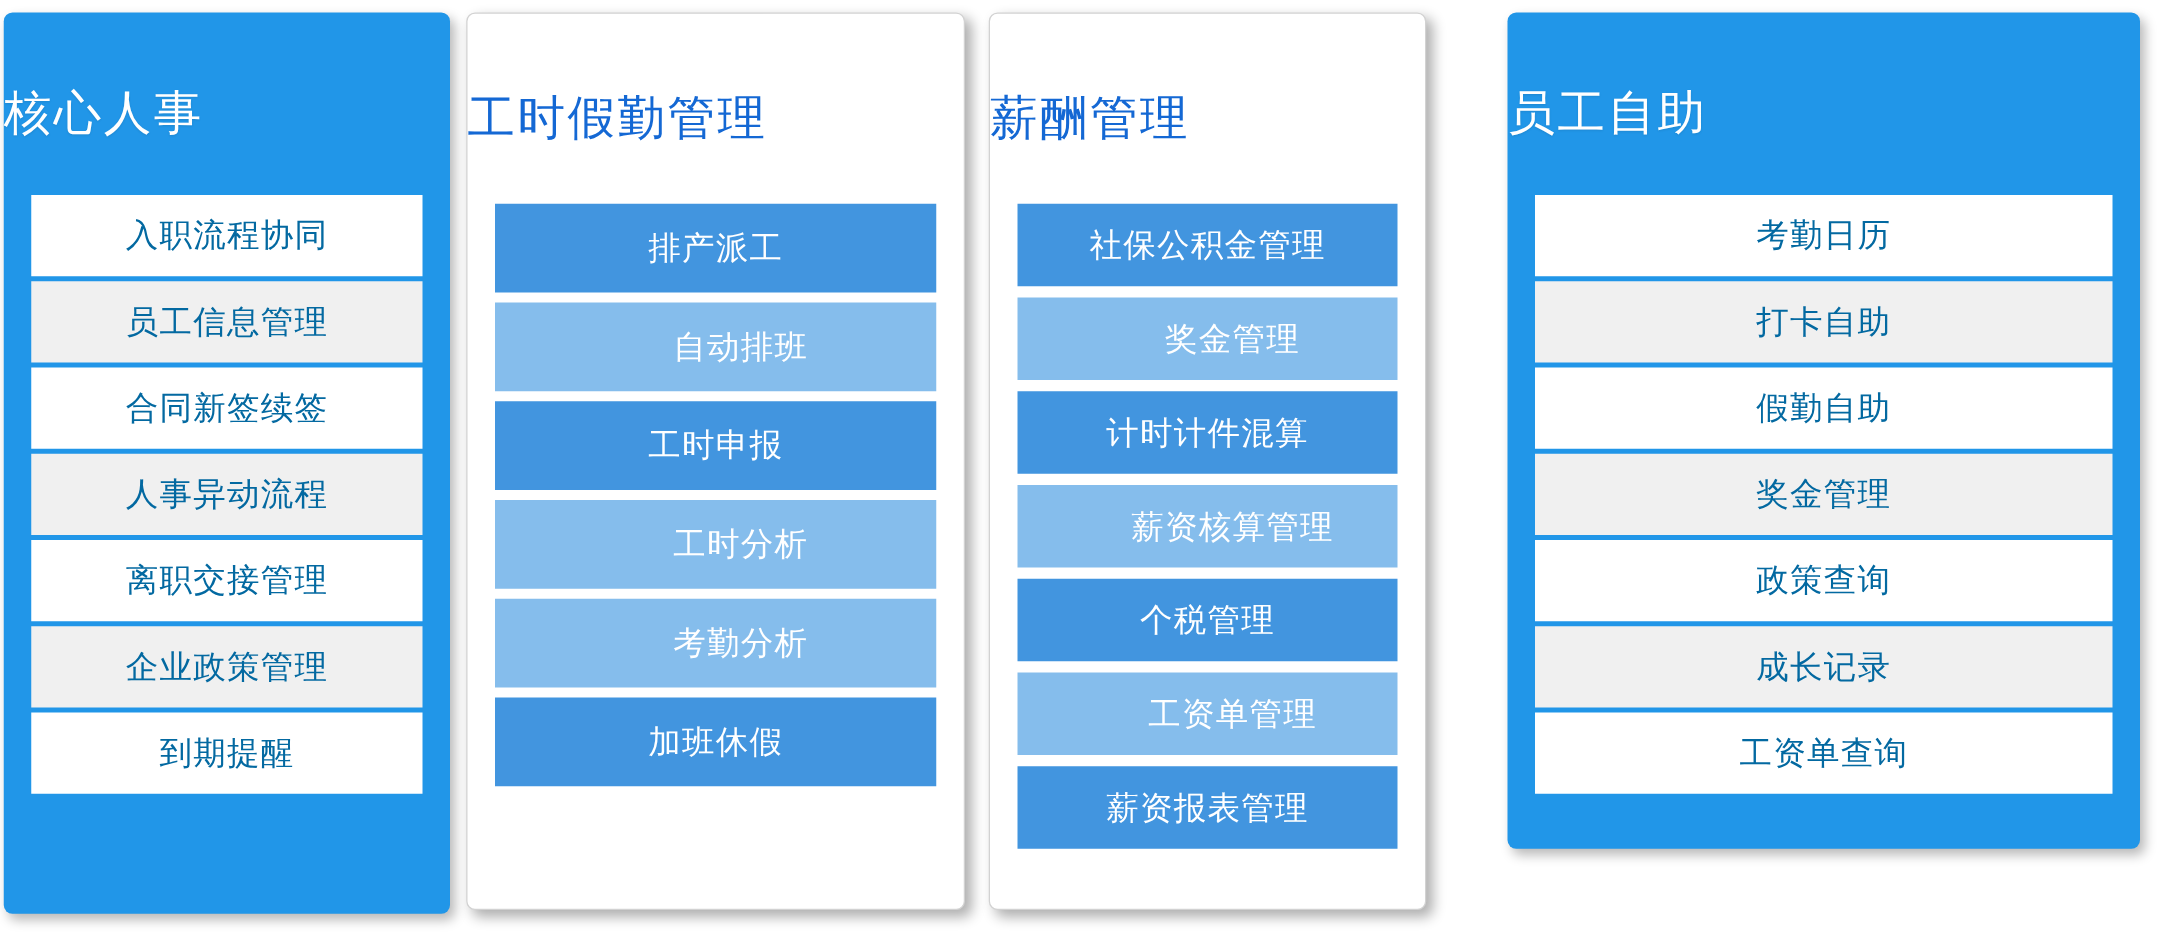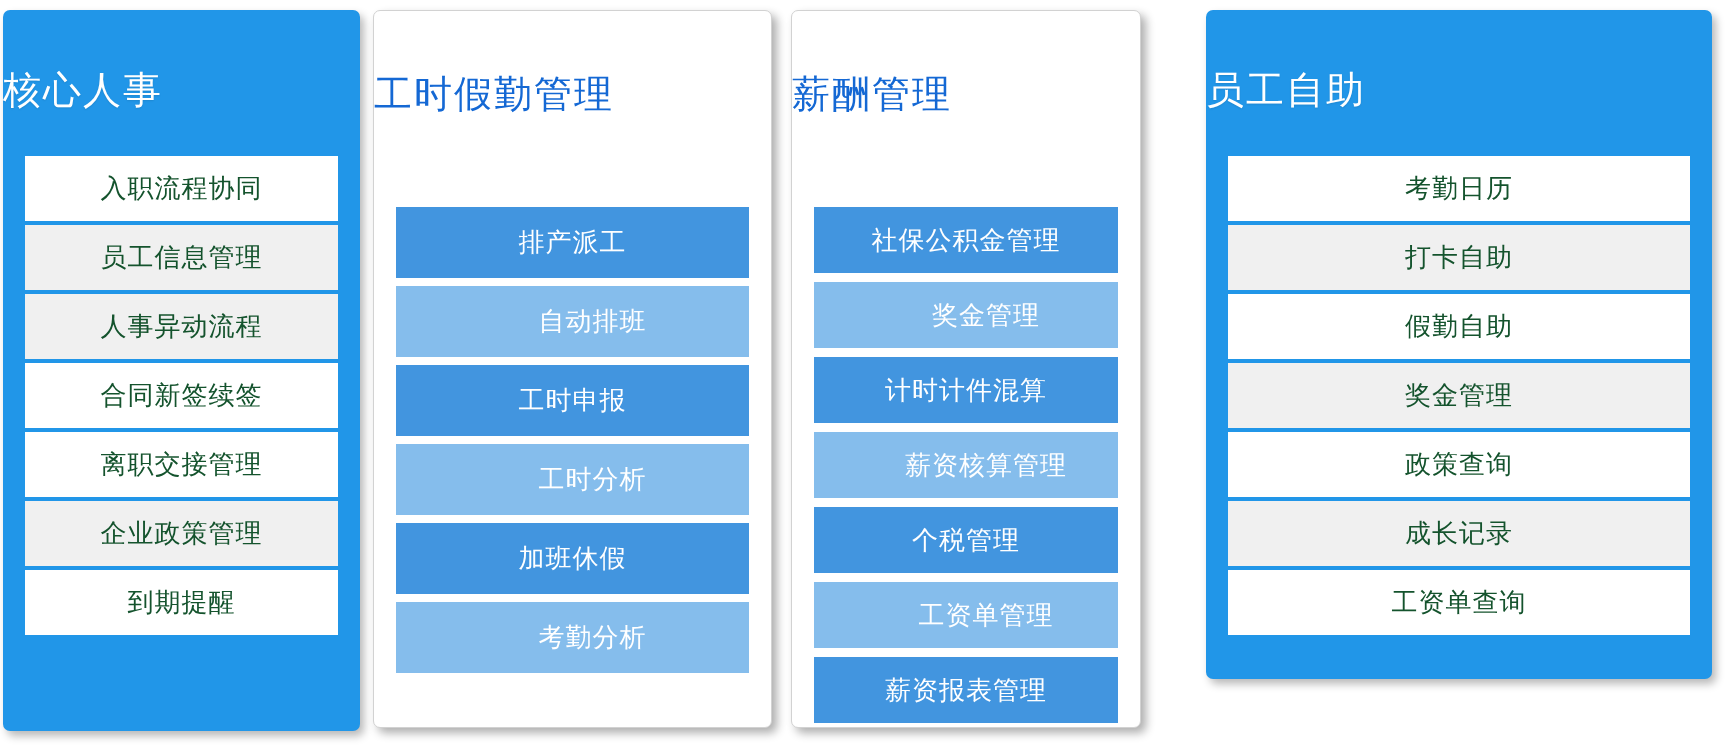--- a/index.html
+++ b/index.html
@@ -28,21 +28,20 @@
   
   .card.blue{
     background:#2196e8;
     box-shadow:4px 5px 9px rgba(0,0,0,0.28);
   }
   
   .card.white{
     background:#ffffff;
     border:1px solid #d2d2d2;
     box-shadow:5px 5px 10px rgba(0,0,0,0.32);
-    gap:44px;
   }
 
   .card-title{
     flex:0 0 auto;
     font-weight:normal;
     letter-spacing:2px;
     white-space:nowrap;
   }
   .card.blue .card-title{
     color:#ffffff;
@@ -72,21 +71,21 @@
   .row{
     box-sizing:border-box;
     display:flex;
     align-items:center;
     justify-content:center;
     white-space:nowrap;
   }
   .card.blue .row{
     height:65px;
     font-size:26px;
-    color:#14532d;
+    color:#0369a1;
     letter-spacing:1px;
   }
   .card.blue .row.alt-a{background:#ffffff;}
   .card.blue .row.alt-b{background:#f0f0f0;}
 
   
   .card.white .card-rows{
     padding:0 22px 30px 22px;
     gap:9px;
   }
@@ -112,37 +111,37 @@
 </head>
 <body>
 
 <div class="board">
 
   <div class="card blue" id="card-0">
     <div class="card-title">核心人事</div>
     <div class="card-rows">
       <div class="row alt-a">入职流程协同</div>
       <div class="row alt-b">员工信息管理</div>
+      <div class="row alt-a">合同新签续签</div>
       <div class="row alt-b">人事异动流程</div>
-      <div class="row alt-a">合同新签续签</div>
       <div class="row alt-a">离职交接管理</div>
       <div class="row alt-b">企业政策管理</div>
       <div class="row alt-a">到期提醒</div>
     </div>
   </div>
 
   <div class="card white" id="card-1">
     <div class="card-title">工时假勤管理</div>
     <div class="card-rows">
       <div class="row alt-a">排产派工</div>
       <div class="row alt-b">自动排班</div>
       <div class="row alt-a">工时申报</div>
       <div class="row alt-b">工时分析</div>
+      <div class="row alt-b">考勤分析</div>
       <div class="row alt-a">加班休假</div>
-      <div class="row alt-b">考勤分析</div>
     </div>
   </div>
 
   <div class="card white" id="card-2">
     <div class="card-title">薪酬管理</div>
     <div class="card-rows">
       <div class="row alt-a">社保公积金管理</div>
       <div class="row alt-b">奖金管理</div>
       <div class="row alt-a">计时计件混算</div>
       <div class="row alt-b">薪资核算管理</div>

